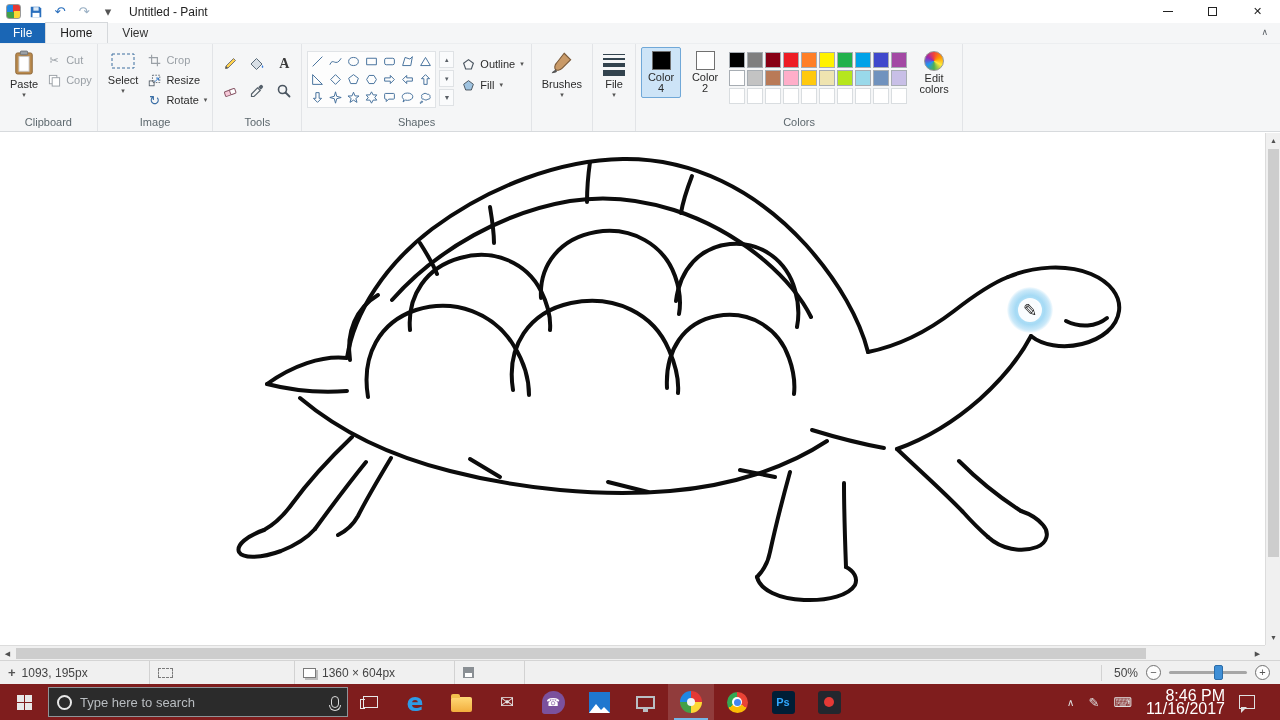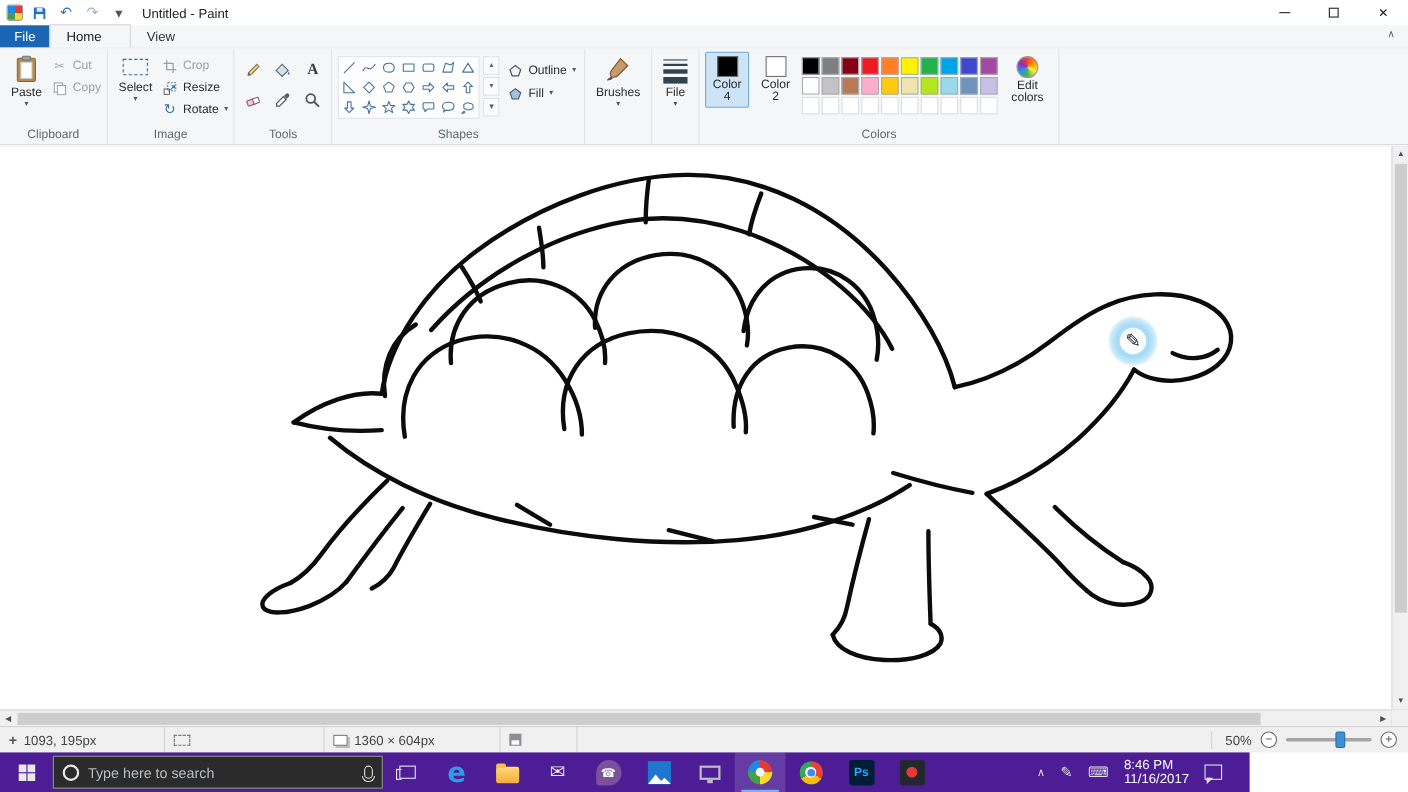--- a/index.html
+++ b/index.html
@@ -17,21 +17,21 @@
   .redo-g { color:#9ab0c4; font-size:14px; }
   .qat-caret { font-size:8px; color:#555; }
   .win-title { font-size:12px; color:#222; margin-left:12px; }
   .wincontrols { margin-left:auto; display:flex; height:23px; }
   .winbtn { width:45px; height:23px; display:flex; align-items:center; justify-content:center; color:#222; font-size:11px; }
   .min-bar { width:10px; height:1px; background:#222; }
   .max-box { width:9px; height:9px; border:1px solid #222; }
 
   
   .tabrow { height:21px; background:#f5f6f7; display:flex; align-items:flex-end; position:relative; border-bottom:1px solid #eceef0; }
-  .tab { font-size:12px; padding:3px 26px 3px 14px; color:#333; }
+  .tab { font-size:12px; padding:3px 15px 3px 14px; color:#333; }
   .tab.file { background:#1a66b5; color:#fff; padding:3px 13px; }
   .tab.active { background:#f5f6f7; border:1px solid #d5d8db; border-bottom:none; color:#1a1a1a; }
   .ribbon-collapse { position:absolute; right:12px; top:4px; font-size:9px; color:#5a6066; }
 
   
   .ribbon { height:88px; background:#f5f6f7; border-bottom:1px solid #d7dadd; display:flex; align-items:stretch; }
   .rgroup { display:flex; flex-direction:column; border-right:1px solid #e2e4e7; padding:1px 3px 0 3px; }
   .rgroup-content { flex:1; display:flex; align-items:flex-start; gap:4px; padding:2px 2px 0 2px; }
   .rgroup-label { text-align:center; font-size:11px; color:#5d686e; padding:1px 2px 3px; white-space:nowrap; }
   .bigbtn { display:flex; flex-direction:column; align-items:center; justify-content:flex-start; gap:2px; padding:3px 5px 1px; font-size:11px; color:#2b2b2b; text-align:center; border-radius:2px; }
@@ -101,21 +101,21 @@
   .sizerect { width:13px; height:10px; border:1px solid #7a7a7a; background:#fff; box-shadow:2px 2px 0 #bbb; }
   .disk { width:11px; height:11px; background:#8a8f94; position:relative; }
   .disk::after { content:""; position:absolute; left:2px; bottom:1px; width:7px; height:4px; background:#fff; }
   .zoomcluster { margin-left:auto; display:flex; align-items:center; gap:8px; padding-right:10px; height:100%; }
   .zoomcluster .sep { width:1px; height:16px; background:#d2d2d2; margin-right:4px; }
   .zbtn { width:15px; height:15px; border:1px solid #707070; border-radius:50%; font-size:11px; line-height:13px; text-align:center; color:#555; background:#fdfdfd; }
   .ztrack { position:relative; width:78px; height:3px; background:#a6a6a6; border-radius:2px; }
   .zthumb { position:absolute; top:-6px; left:58%; width:9px; height:15px; background:#3f8fd6; border:1px solid #2b6ca8; border-radius:2px; }
 
   
-  .taskbar { position:absolute; top:684px; left:0; width:1136px; height:36px; background:#4c1d95; display:flex; align-items:stretch; color:#e8e8e8; }
+  .taskbar { position:absolute; top:684px; left:0; width:1280px; height:36px; background:#7f1d1d; display:flex; align-items:stretch; color:#e8e8e8; }
   .tbtn { display:flex; align-items:center; justify-content:center; }
   .start { width:48px; }
   .winlogo { display:grid; grid-template-columns:7px 7px; grid-auto-rows:7px; gap:1px; }
   .winlogo div { background:#e8e8e8; }
   .searchbox { width:300px; margin:3px 0; background:#2b2b2b; border:1px solid #8f9498; display:flex; align-items:center; gap:8px; padding:0 8px; }
   .cortana { width:15px; height:15px; border:2px solid #e8e8e8; border-radius:50%; flex:none; }
   .search-input { flex:1; background:transparent; border:none; outline:none; color:#cfcfcf; font-size:13px; font-family:inherit; }
   .search-input::placeholder { color:#b9bdc1; }
   .mic { flex:none; width:8px; height:12px; border:1.5px solid #dadada; border-radius:4px; position:relative; }
   .mic::after { content:""; position:absolute; left:-3px; right:-3px; bottom:-4px; height:5px; border:1.5px solid #dadada; border-top:none; border-radius:0 0 6px 6px; }
@@ -139,21 +139,21 @@
   .paint-tb::after { content:""; position:absolute; left:7px; top:7px; width:8px; height:8px; border-radius:50%; background:#f4f4f4; }
   .chrome { width:21px; height:21px; border-radius:50%; background:conic-gradient(#ea4335 0 120deg,#fbbc05 120deg 240deg,#34a853 240deg 360deg); display:flex; align-items:center; justify-content:center; }
   .chrome .ring { width:10px; height:10px; border-radius:50%; background:#fff; display:flex; align-items:center; justify-content:center; }
   .chrome .core { width:7px; height:7px; border-radius:50%; background:#4285f4; }
   .ps { width:23px; height:23px; border-radius:3px; background:#001e36; color:#31a8ff; font-size:11px; font-weight:bold; display:flex; align-items:center; justify-content:center; }
   .recorder { width:23px; height:23px; border-radius:3px; background:#23272e; display:flex; align-items:center; justify-content:center; }
   .recorder div { width:10px; height:10px; border-radius:50%; background:#e53935; }
   .tray { margin-left:auto; display:flex; align-items:center; gap:14px; padding-right:6px; }
   .tray .tico { font-size:13px; color:#e0e0e0; }
   .chev { font-size:10px; color:#e0e0e0; }
-  .clock { text-align:left; font-size:12px; line-height:13px; color:#fff; }
+  .clock { text-align:right; font-size:16px; line-height:13px; color:#fff; }
   .action-center { width:16px; height:14px; border:1.5px solid #e0e0e0; position:relative; }
   .action-center::after { content:""; position:absolute; left:1px; bottom:-5px; border:3px solid transparent; border-top-color:#e0e0e0; border-left-color:#e0e0e0; }
   .show-desktop { width:5px; border-left:1px solid #4a4a4a; }
 </style>
 </head>
 <body>
 
 <div id="app">
 
   <div class="titlebar">

